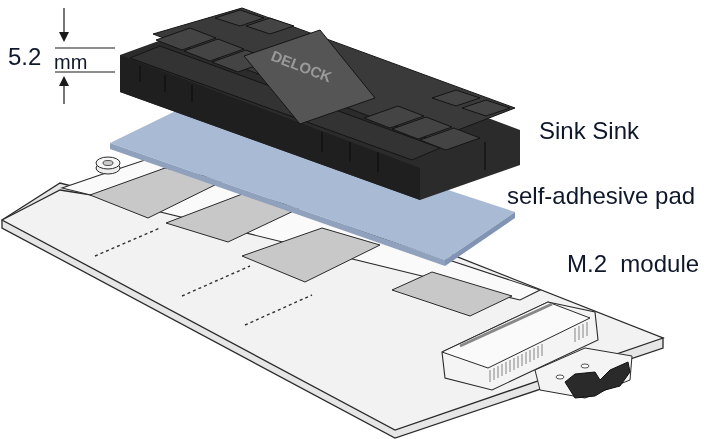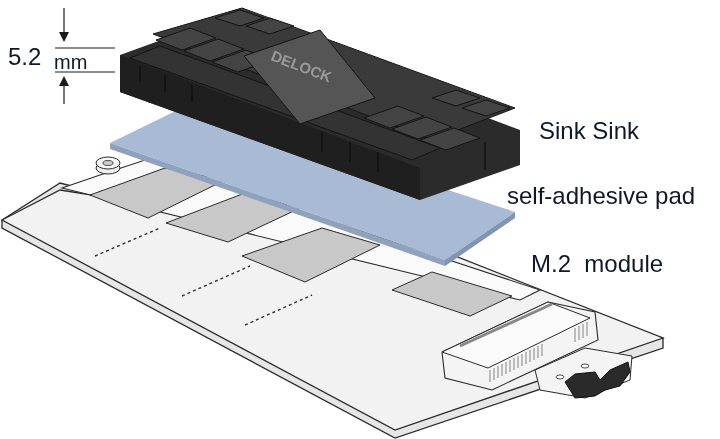--- a/index.html
+++ b/index.html
@@ -123,13 +123,13 @@
     <line x1="55" y1="72" x2="115" y2="72"></line>
     <line x1="64" y1="80" x2="64" y2="104"></line>
     <polygon points="59,86 69,86 64,76" stroke="none"></polygon>
   </g>
 </svg>
 
 <div class="label dim-value">5.2</div>
 <div class="label dim-unit">mm</div>
 <div class="label label-heatsink">Sink Sink</div>
 <div class="label label-pad">self-adhesive pad</div>
-<div class="label label-module" style="white-space:pre;">M.2  module</div>
+<div class="label label-module" style="white-space:pre;margin-left:36px;">M.2  module</div>
 
 </body></html>

